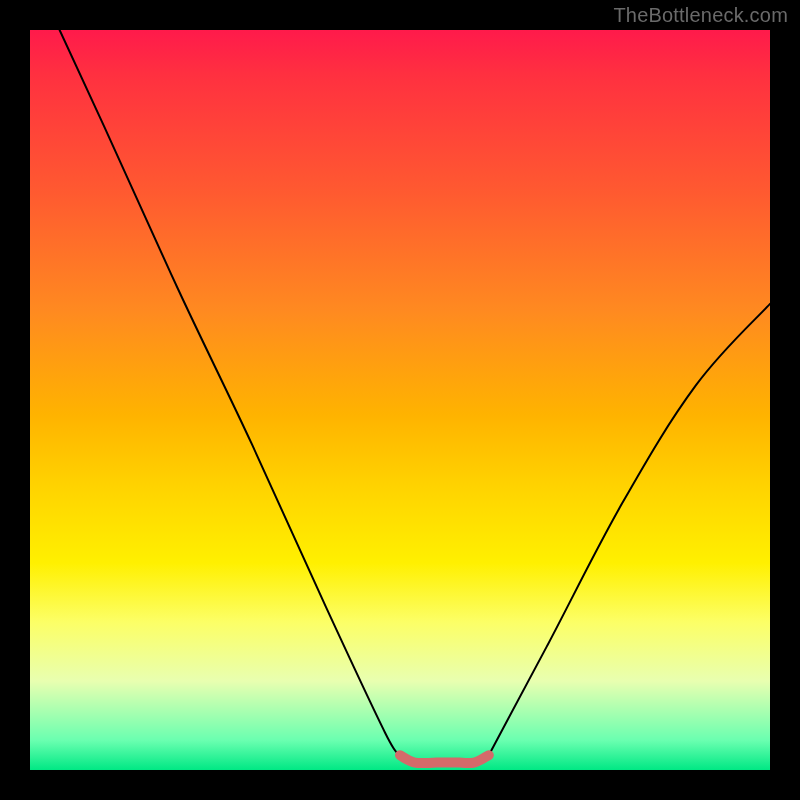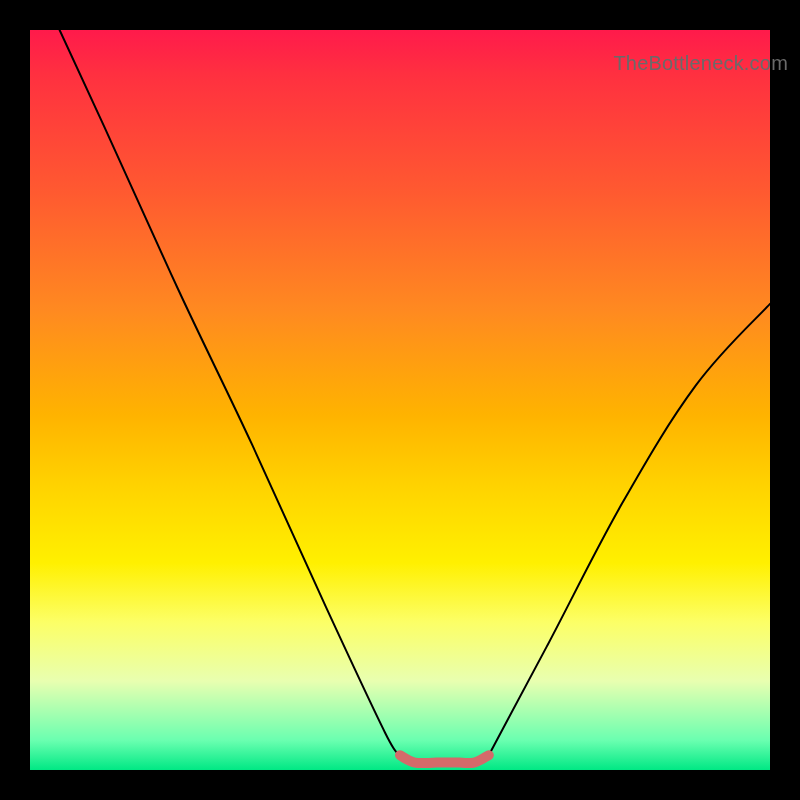--- a/index.html
+++ b/index.html
@@ -19,21 +19,20 @@
   }
   .watermark {
     position: absolute;
     top: 4px;
     right: 12px;
     color: #6a6a6a;
     font-size: 20px;
     font-weight: 500;
     letter-spacing: 0.2px;
     z-index: 10;
-    margin-top: 48px;
   }
   .plot-area {
     position: absolute;
     left: 30px;
     top: 30px;
     width: 740px;
     height: 740px;
     overflow: hidden;
   }
   .gradient-bg {

